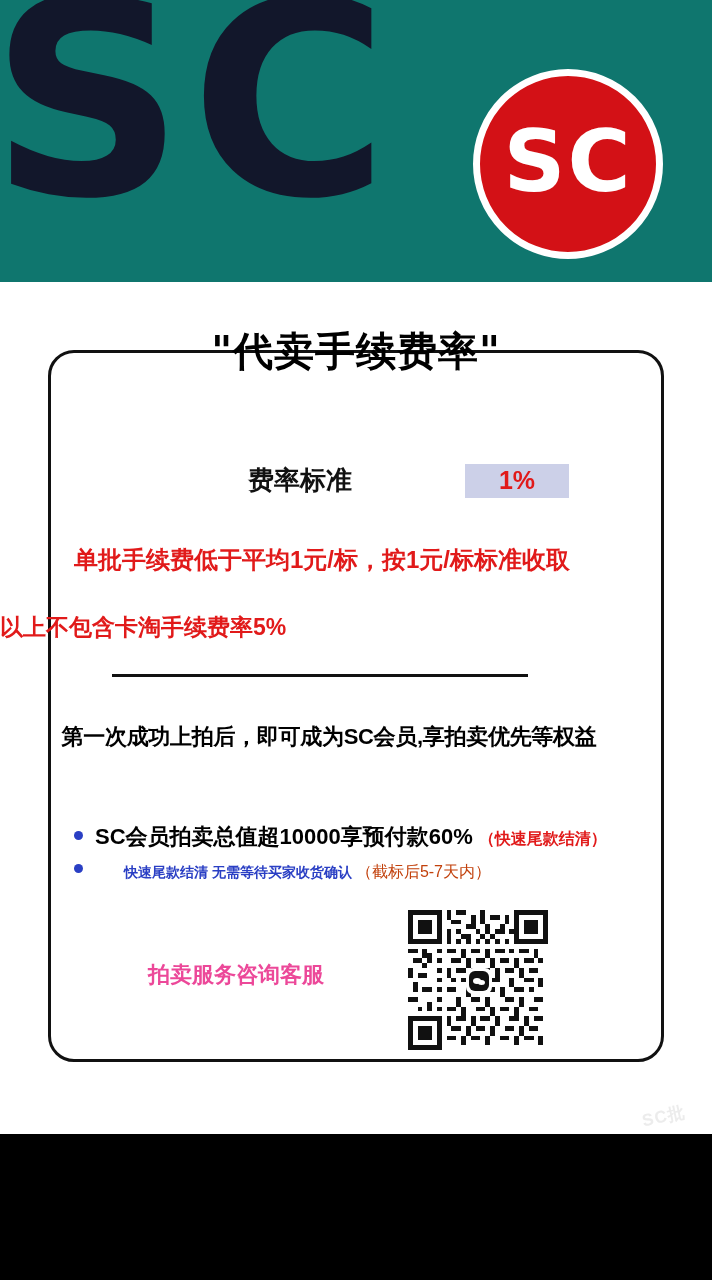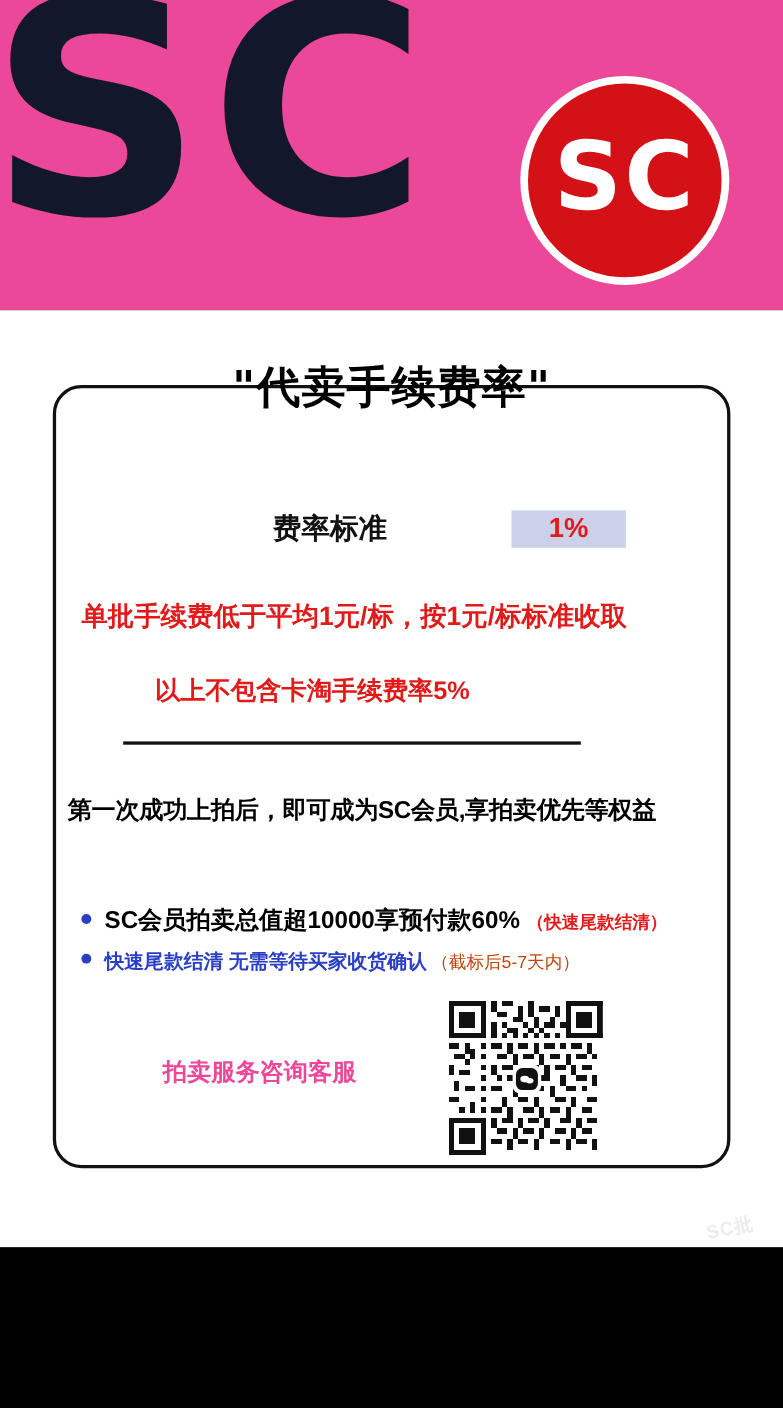--- a/index.html
+++ b/index.html
@@ -14,21 +14,21 @@
     overflow: hidden;
     font-family: "Liberation Sans", sans-serif;
   }
 
   
   .header {
     position: absolute;
     left: 0; top: 0;
     width: 712px;
     height: 282px;
-    background: #ec4899;
+    background: #0f766e;
     overflow: hidden;
   }
   .header-ghost {
     position: absolute;
     left: -10px;
     top: -34px;
     font-size: 270px;
     font-weight: bold;
     letter-spacing: 6px;
     color: #12172b;
@@ -133,21 +133,20 @@
     text-align: center;
     font-size: 24px;
     font-weight: bold;
     color: #e11a1a;
   }
   .red-line-2 {
     position: absolute;
     left: 0;
     top: 330px;
     width: 568px;
-    text-align: center;
     font-size: 23px;
     font-weight: bold;
     color: #e11a1a;
   }
 
   .divider {
     position: absolute;
     left: 112px;
     top: 392px;
     width: 416px;
@@ -184,23 +183,24 @@
   }
   .bullet-1 { left: 74px; top: 540px; }
   .bullet-2 { left: 74px; top: 580px; }
 
   .bullet-main {
     font-size: 22px;
     font-weight: bold;
     color: #000000;
   }
   .bullet-main-blue {
-    font-size: 18px;
+    font-size: 14px;
     font-weight: bold;
     color: #2a3fc4;
+    margin-left: 29px;
   }
   .bullet-note {
     font-size: 16px;
     font-weight: bold;
     color: #e11a1a;
     margin-left: 6px;
   }
   .bullet-note-dark {
     font-size: 16px;
     color: #c2410c;

